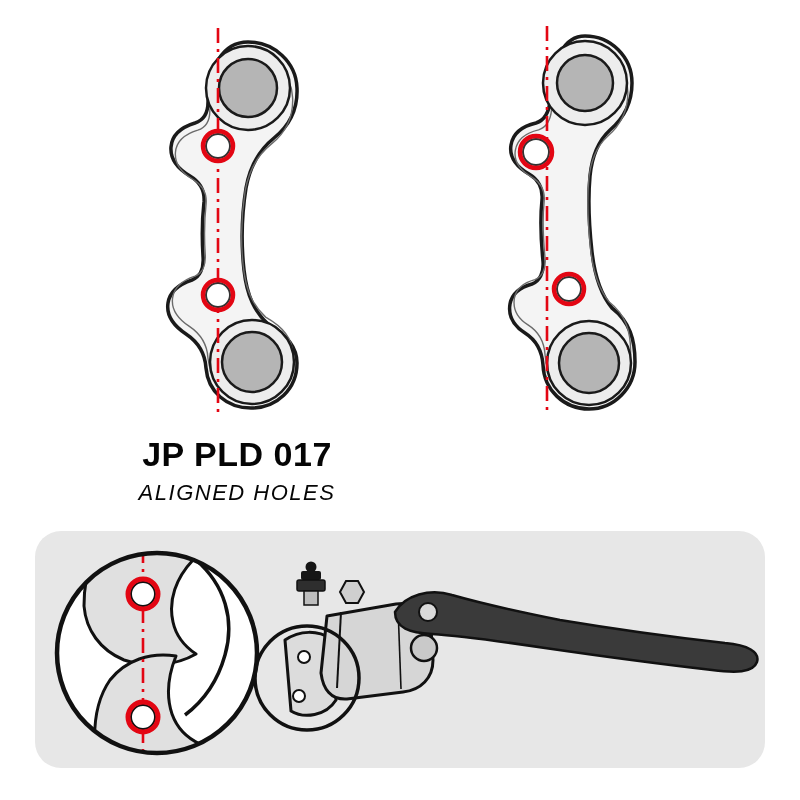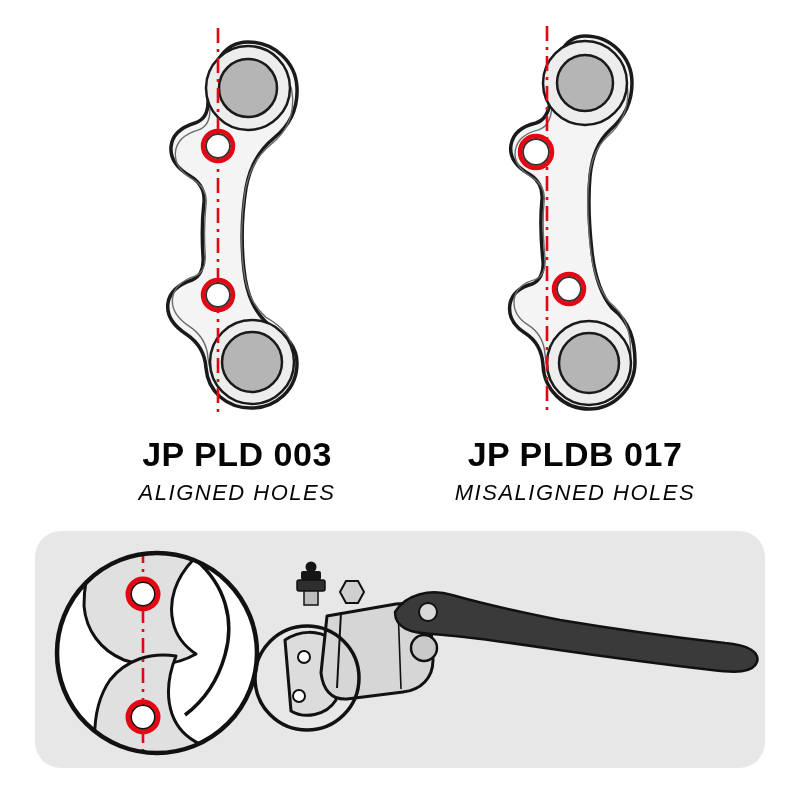--- a/index.html
+++ b/index.html
@@ -180,21 +180,17 @@
           <circle cx="143" cy="594" r="15" fill="none" stroke="#e30613" stroke-width="5"></circle>
           <circle cx="143" cy="717" r="12" fill="#ffffff" stroke="#111111" stroke-width="2"></circle>
           <circle cx="143" cy="717" r="15" fill="none" stroke="#e30613" stroke-width="5"></circle>
         </g>
         <circle cx="157" cy="653" r="100" fill="none" stroke="#111111" stroke-width="4.5"></circle>
       </g>
     </g>
   </svg>
 
   <div class="label-block left-label">
-    <div class="title">JP PLD 003</div>
+    <div class="title">JP PLD 017</div>
     <div class="subtitle">ALIGNED HOLES</div>
-  </div>
-  <div class="label-block right-label">
-    <div class="title">JP PLDB 017</div>
-    <div class="subtitle">MISALIGNED HOLES</div>
   </div>
 
 </div>
 
 </body></html>

